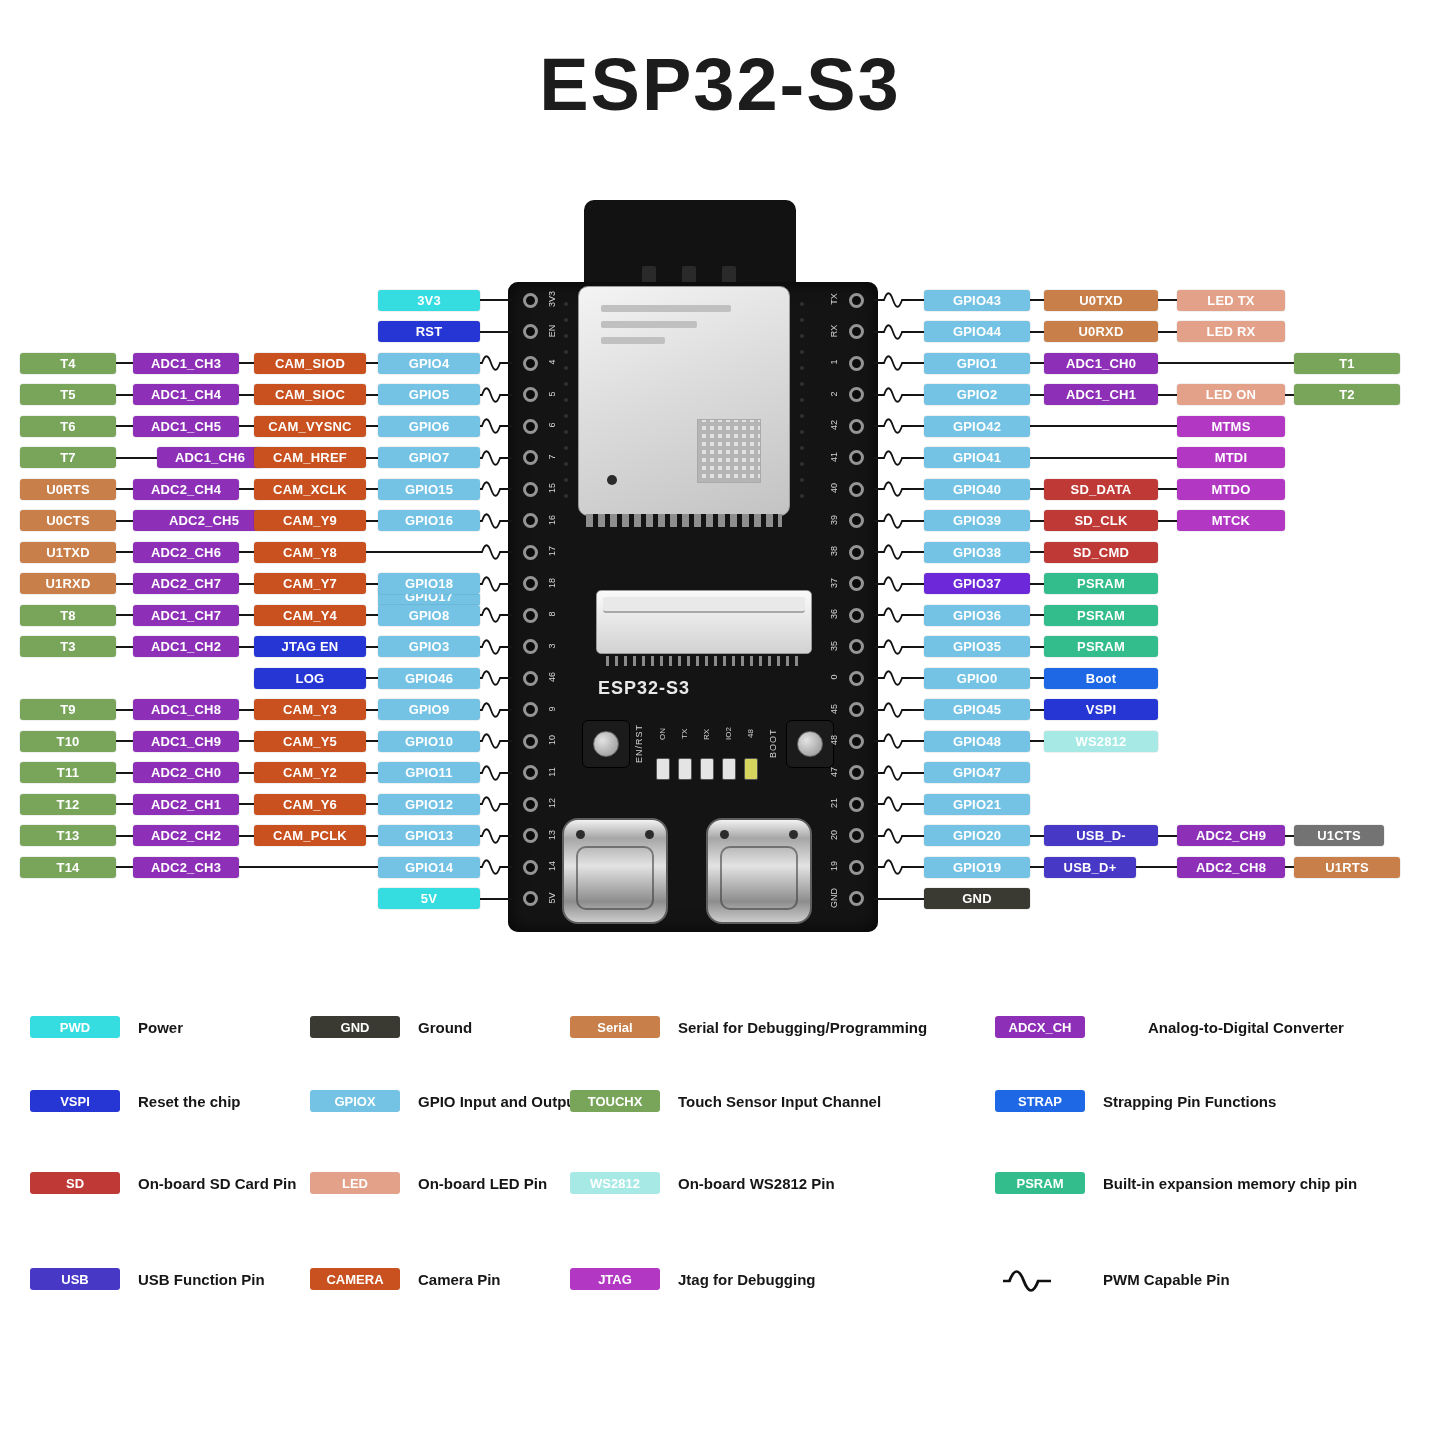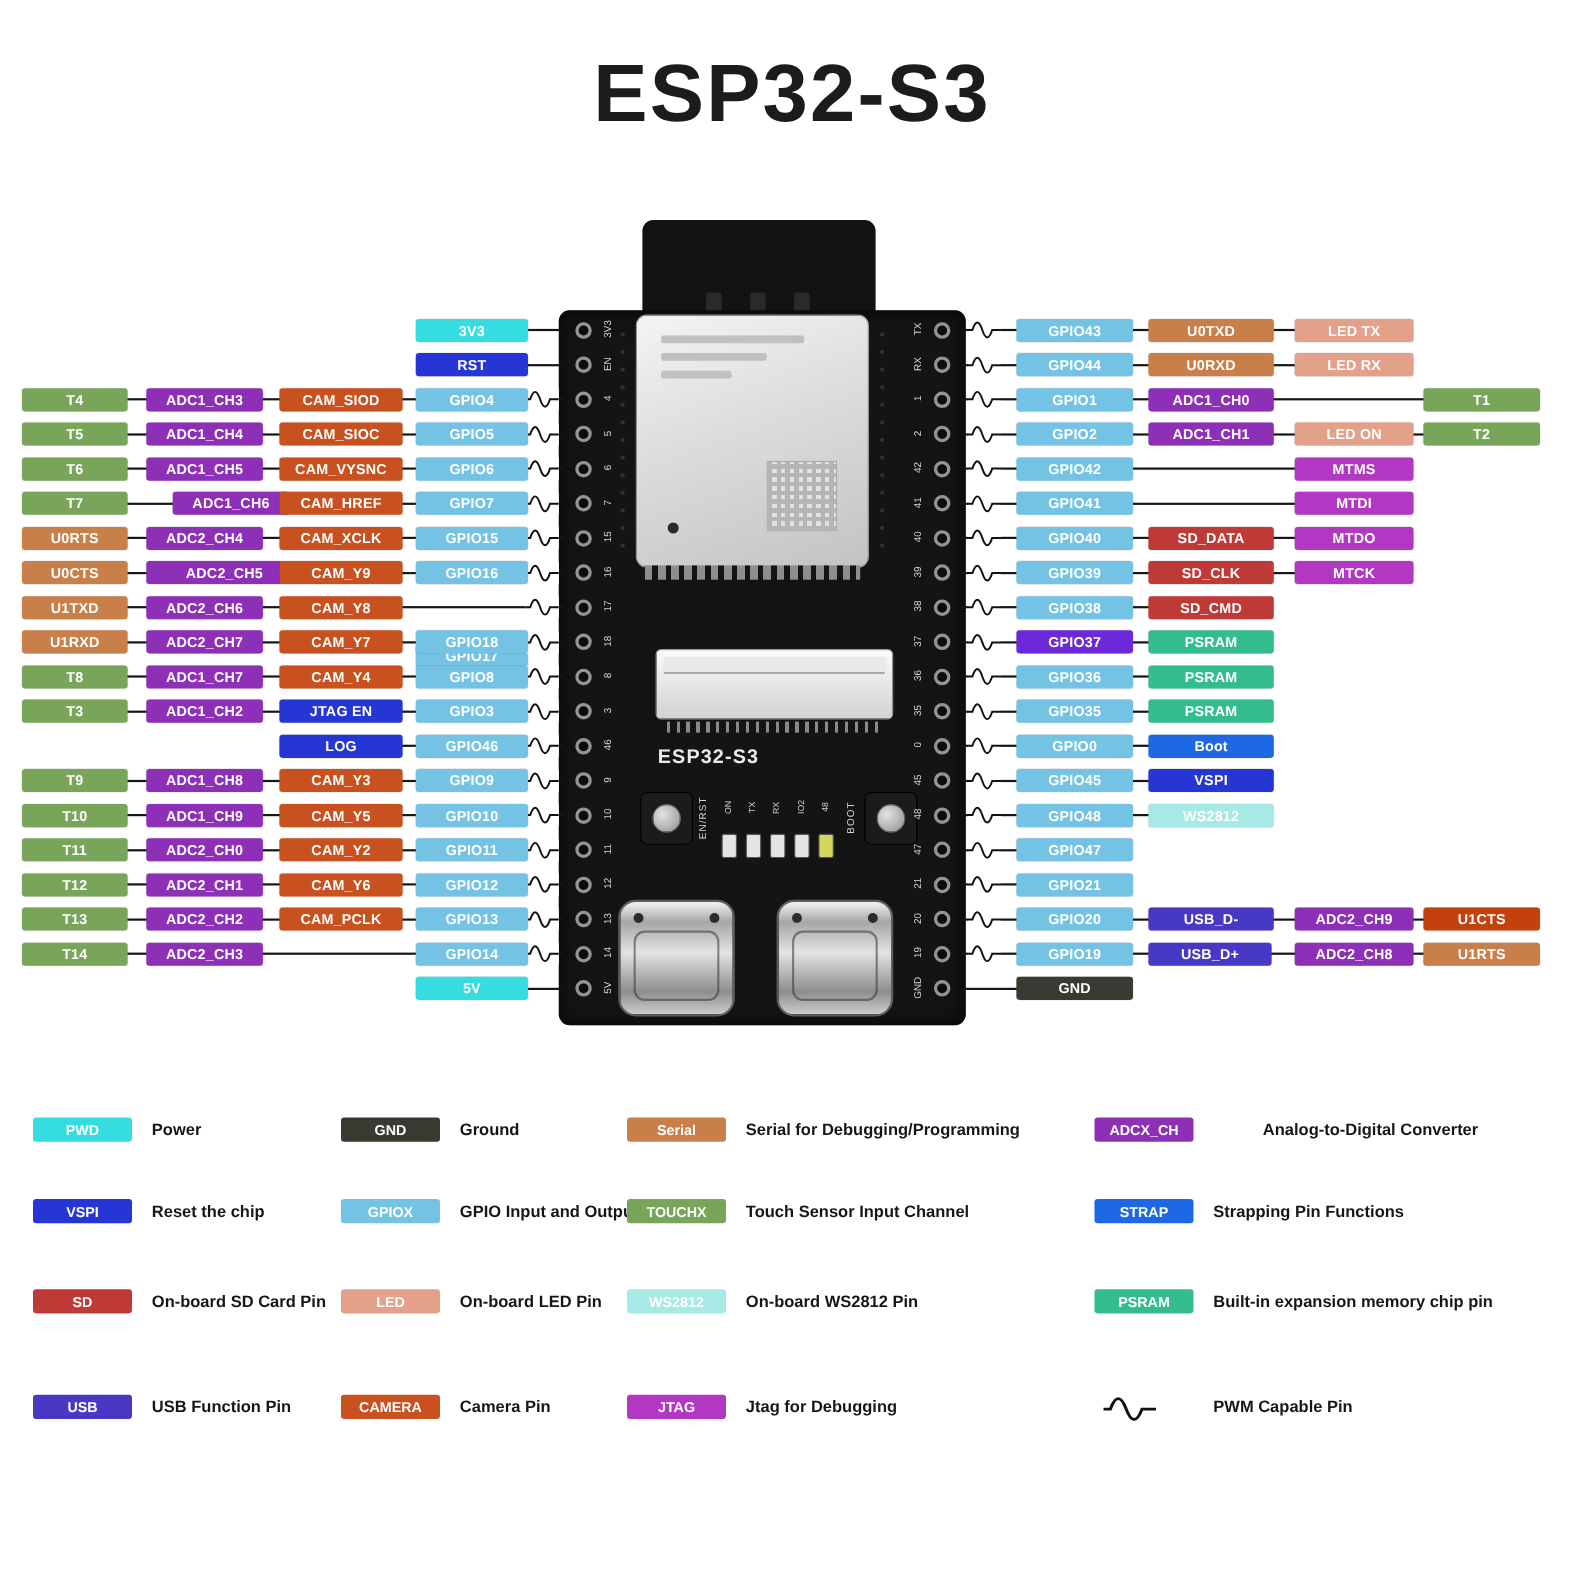--- a/index.html
+++ b/index.html
@@ -435,29 +435,29 @@
       <div class="badge" style="left: 924px; top: 793.5px; width: 106px; background: rgb(116, 195, 228);">GPIO21</div>
       <div class="wire" style="left: 874px; top: 834.5px; width: 473px;"></div>
       <div class="squig" style="left: 880px; top: 825.5px; width: 30px; height: 20px;">
         <svg width="100%" height="100%" viewBox="0 0 30 20" preserveAspectRatio="none">
           <path d="M0 10 L4 10 C7 1 10 1 13 10 C16 19 19 19 22 10 L30 10" fill="none" stroke="#111" stroke-width="1.8"></path>
         </svg>
       </div>
       <div class="badge" style="left: 924px; top: 825px; width: 106px; background: rgb(116, 195, 228);">GPIO20</div>
       <div class="badge" style="left: 1044px; top: 825px; width: 114px; background: rgb(71, 57, 198);">USB_D-</div>
       <div class="badge" style="left: 1177px; top: 825px; width: 108px; background: rgb(142, 47, 184);">ADC2_CH9</div>
-      <div class="badge" style="left: 1294px; top: 825px; width: 106px; background: #c2410c;">U1CTS</div>
+      <div class="badge" style="left: 1294px; top: 825px; width: 90px; background: #737373;">U1CTS</div>
       <div class="wire" style="left: 874px; top: 866px; width: 473px;"></div>
       <div class="squig" style="left: 880px; top: 857px; width: 30px; height: 20px;">
         <svg width="100%" height="100%" viewBox="0 0 30 20" preserveAspectRatio="none">
           <path d="M0 10 L4 10 C7 1 10 1 13 10 C16 19 19 19 22 10 L30 10" fill="none" stroke="#111" stroke-width="1.8"></path>
         </svg>
       </div>
       <div class="badge" style="left: 924px; top: 856.5px; width: 106px; background: rgb(116, 195, 228);">GPIO19</div>
-      <div class="badge" style="left: 1044px; top: 856.5px; width: 112px; background: rgb(71, 57, 198);">USB_D+</div>
+      <div class="badge" style="left: 1044px; top: 856.5px; width: 92px; background: rgb(71, 57, 198);">USB_D+</div>
       <div class="badge" style="left: 1177px; top: 856.5px; width: 108px; background: rgb(142, 47, 184);">ADC2_CH8</div>
       <div class="badge" style="left: 1294px; top: 856.5px; width: 106px; background: rgb(200, 127, 73);">U1RTS</div>
       <div class="wire" style="left: 874px; top: 897.5px; width: 103px;"></div>
       <div class="badge" style="left: 924px; top: 888px; width: 106px; background: rgb(58, 58, 50);">GND</div>
     </div>
   <div id="board-overlay">
       <div class="hole" style="left: 522.5px; top: 292.5px;"></div>
       <div class="silk" style="left: 537px; top: 294px;">3V3</div>
       <div class="hole" style="left: 522.5px; top: 324px;"></div>
       <div class="silk" style="left: 537px; top: 325.5px;">EN</div>

